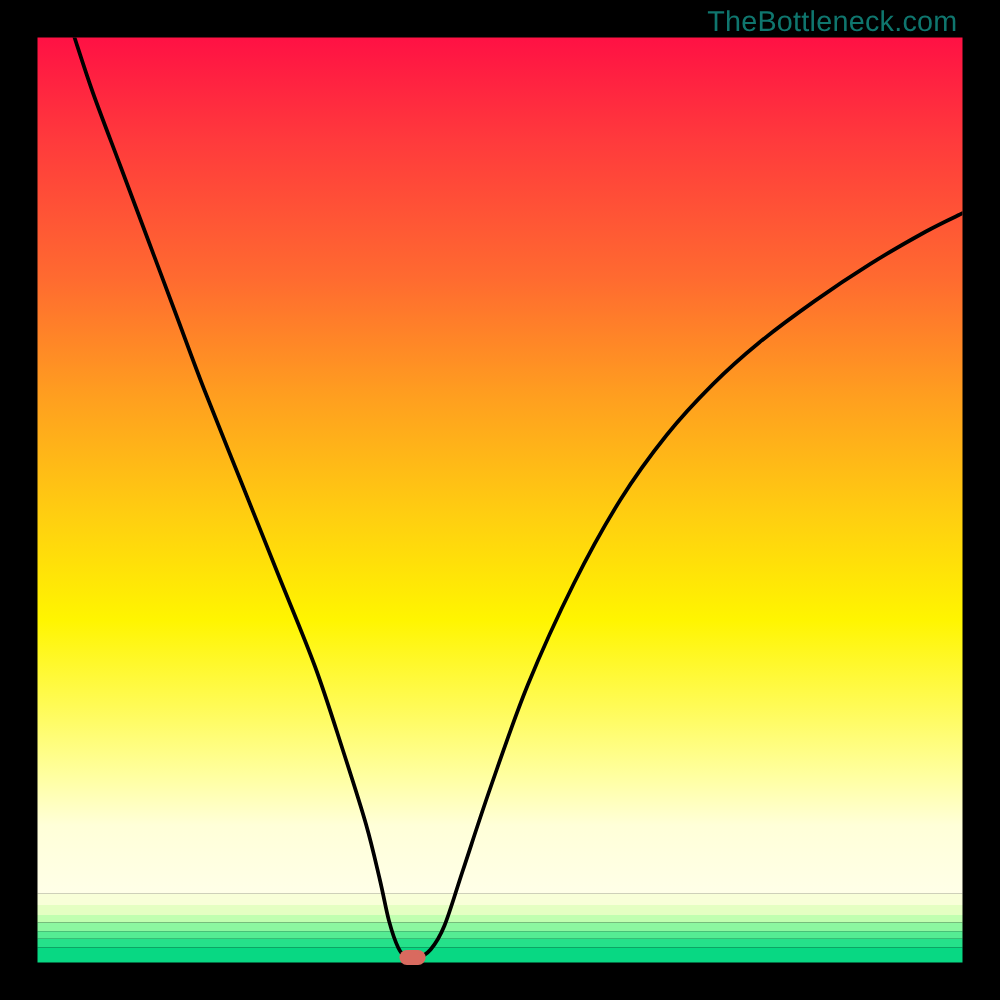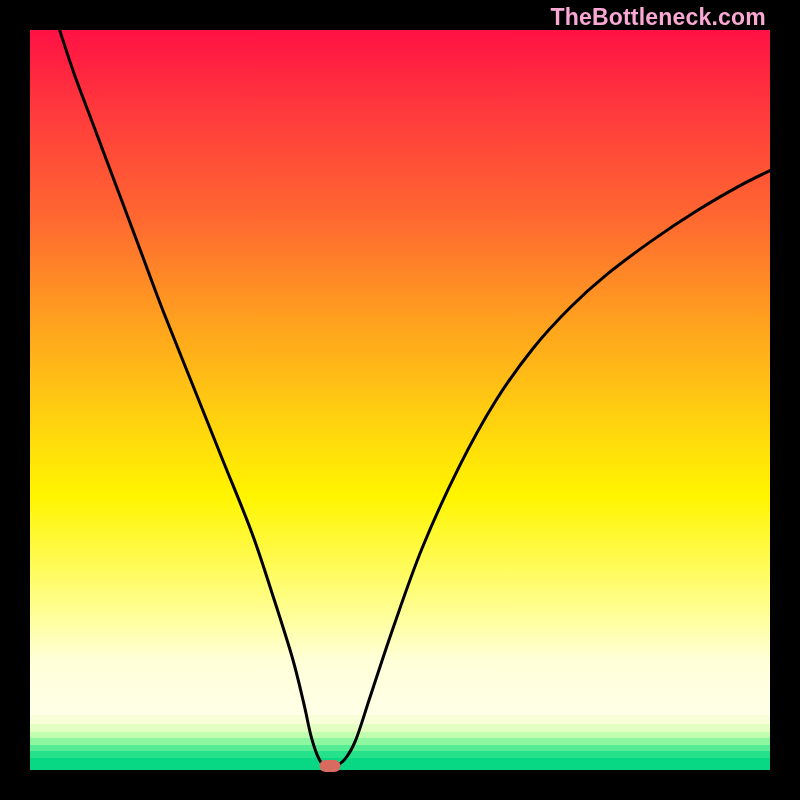--- a/index.html
+++ b/index.html
@@ -46,23 +46,23 @@
       #ffffd8 92%,
       #ffffe8 100%);
   }
   .band {
     width: 100%;
   }
   .watermark {
     position: absolute;
     top: 4px;
     right: 34px;
-    color: #f9a8d4;
+    color: #0f766e;
     font-size: 23px;
-    font-weight: 700;
+    font-weight: 400;
     letter-spacing: 0.2px;
     font-family: Arial, Helvetica, sans-serif;
   }
   .curve {
     position: absolute;
     inset: 0;
     width: 740px;
     height: 740px;
   }
   .marker {

